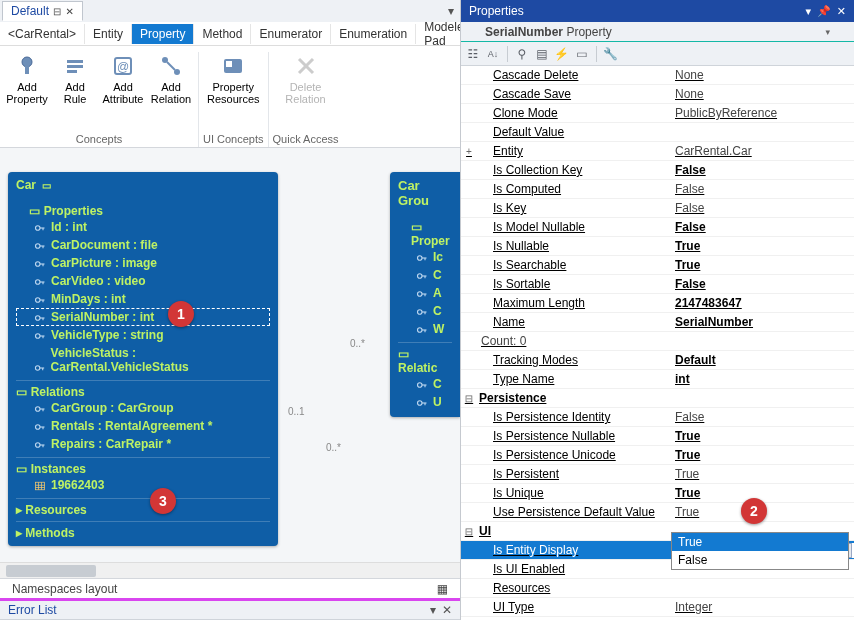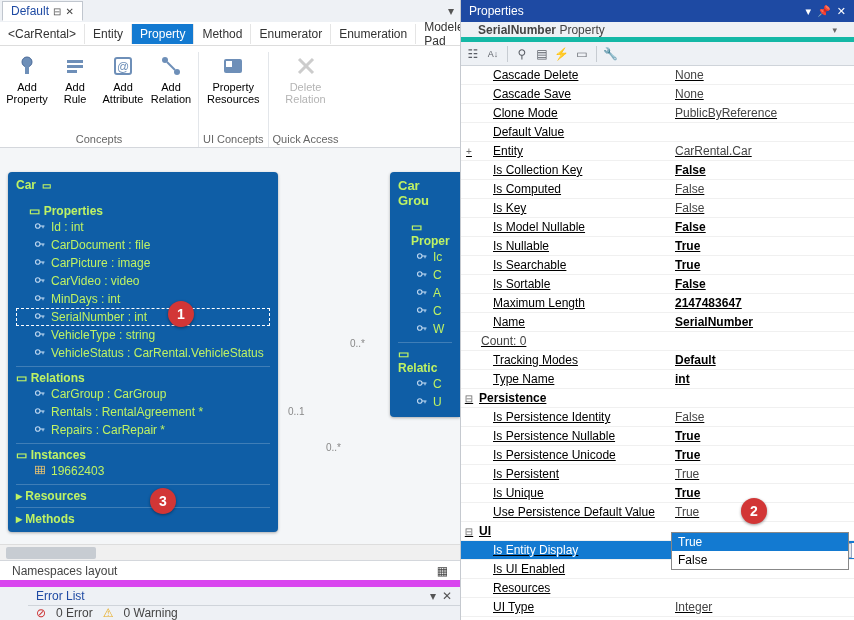--- a/index.html
+++ b/index.html
@@ -30,40 +30,40 @@
 .ribbon-btn.disabled { color: #b4b4b4; }
 .ribbon-btn span { font-size: 11px; }
 .ribbon-label { font-size: 11px; color: #666; padding: 3px 0 2px; }
 
 
 .canvas { flex: 1; background: #f4f6f8; position: relative; overflow: hidden; }
 .node { position: absolute; background: #0f5ea6; color: #bef264; border-radius: 4px; padding: 6px 8px; font-size: 12px; box-shadow: 0 1px 3px rgba(0,0,0,.3); }
 .node h4 { font-weight: bold; font-size: 13px; display: flex; align-items: center; gap: 6px; padding-bottom: 4px;}
 .node-sec { font-weight: bold; font-size: 12px; display: flex; align-items: center; gap: 4px; margin-top: 4px; border-top: 1px solid rgba(255,255,255,.2); padding-top: 4px;}
 .node-sec:first-of-type{border-top:none;margin-left:13px;}
-.node-item { padding: 2px 0 2px 18px; font-size: 12px; position: relative; display:flex; align-items:flex-start; gap:5px;}
+.node-item { padding: 2px 0 2px 18px; font-size: 12px; position: relative; display:flex; align-items:flex-end; gap:5px;font-weight:bold;}
 .node-item.sel { outline: 1px dashed #fff; outline-offset: -1px; }
 .key-ico { width:12px; height:12px; display:inline-block; }
 .badge { position: absolute; width: 26px; height: 26px; background: #d23636; border-radius: 50%; color: #fff; display: flex; align-items: center; justify-content: center; font-size: 14px; font-weight: bold; box-shadow: 0 1px 3px rgba(0,0,0,.4); }
 .wire { position:absolute; color:#888; font-size:10px;}
 
 .status-row { height: 20px; border-top: 1px solid #d4d7dc; display: flex; align-items: center; padding: 0 12px; font-size: 11px; color: #444; background: #fff; justify-content: space-between;}
 .scrollh { height: 16px; background: #f0f0f0; border-top: 1px solid #ddd; position: relative; }
 .scrollh::before { content:''; position:absolute; left:6px; top:2px; width:90px; height:12px; background:#c7ccd2; border-radius:2px;}
 
 
-.errlist { height: 40px; border-top: 7px solid #d946ef; background: #eef1f5; display: flex; flex-direction: column; padding-left: 28px; }
+.errlist { height: 22px; border-top: 3px solid #d946ef; background: #eef1f5; display: flex; flex-direction: column; }
 .errlist .hdr { padding: 2px 8px; color: #1e4aa3; font-size: 12px; border-bottom:1px solid #cfd4da; display:flex; justify-content:space-between; align-items:center;}
 .errlist .row { display:flex; gap:10px; padding: 0 8px; align-items:center; font-size:11px; color:#444;}
 
 
 .prop-title { height: 22px; background: #1e4aa3; color: #fff; display: flex; align-items: center; padding: 0 8px; gap: 6px; font-size: 12px;}
 .prop-title .spacer{flex:1;}
 .prop-title .wbtn{cursor:pointer; font-size:11px;}
-.prop-sub { height: 20px; background: #eef1f5; border-bottom: 5px solid #14b8a6; display: flex; align-items: center; padding: 0 17px; font-size: 11px; color: #444; justify-content:space-between;}
+.prop-sub { height: 20px; background: #eef1f5; border-bottom: 1px solid #14b8a6; display: flex; align-items: center; padding: 0 24px; font-size: 11px; color: #444; justify-content:space-between;}
 .prop-tools { height: 24px; border-bottom: 1px solid #cfd4da; display: flex; align-items: center; gap: 4px; padding: 0 4px; background:#eef1f5;}
 .tool-ico { width:16px; height:16px; display:flex; align-items:center; justify-content:center; cursor:pointer; color:#5a5e66;}
 .tool-sep { width:1px; height:16px; background:#c7ccd2; margin:0 2px;}
 
 .grid { flex:1; overflow:auto; background:#fff; font-size:12px;}
 .grow { display:flex; align-items:center; height:19px; border-bottom:1px solid #f0f0f0;}
 .gcell-exp { width:16px; text-align:center; color:#666; cursor:pointer; font-size:10px;}
 .gcell-name { flex:0 0 194px; padding-left: 2px; color:#000;}
 .gcell-name.ind { padding-left: 16px;}
 .gcell-name.cat { font-weight:bold;}

